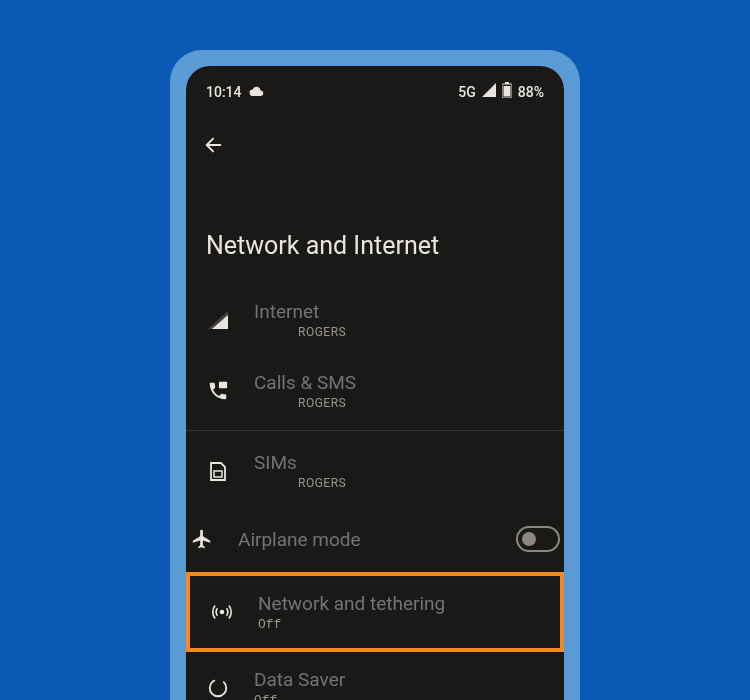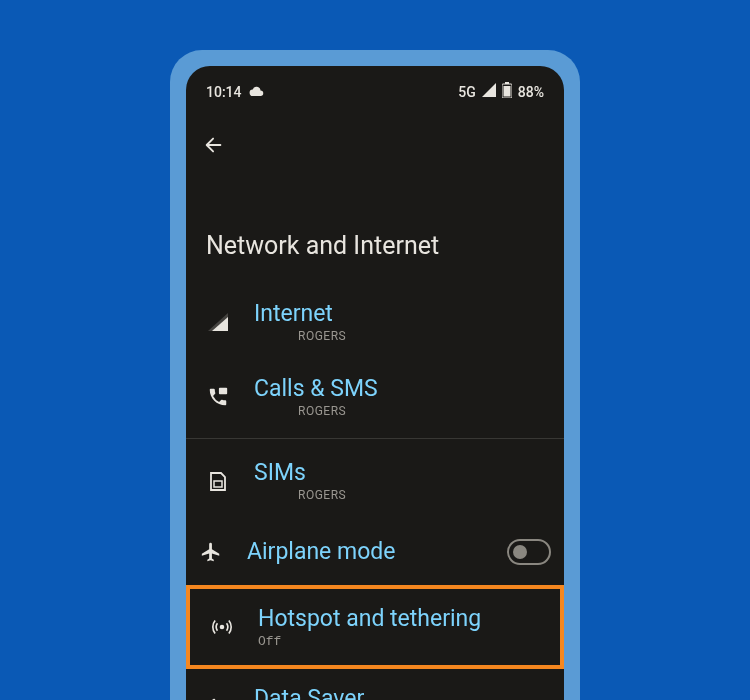--- a/index.html
+++ b/index.html
@@ -64,22 +64,22 @@
     .list-icon {
       width: 24px;
       height: 24px;
       display: flex;
       align-items: center;
       justify-content: center;
       flex-shrink: 0;
     }
     .list-text { flex: 1; }
     .list-title {
-      font-size: 23px;
-      color: #7dd3fc;
+      font-size: 19px;
+      color: #737373;
       font-weight: 400;
     }
     .list-subtitle {
       font-size: 12px;
       color: #999690;
       margin-top: 2px;
       text-transform: uppercase;
       letter-spacing: 0.5px;
       margin-left: 44px;
     }
@@ -107,21 +107,21 @@
       background: #8a8780;
       border-radius: 50%;
       position: absolute;
       left: 4px;
       top: 4px;
     }
     .highlight {
       border: 4px solid #f5871f;
       margin: 0 0px;
     }
-    .airplane-row { padding: 20px 13px; }
+    .airplane-row { padding: 20px 4px; }
   </style>
 </head>
 <body>
 
 <div class="phone-frame">
   <div class="phone-screen">
 
     <div class="status-bar">
       <div class="status-left">
         <span>10:14</span>
@@ -218,21 +218,21 @@
 
     <div class="highlight">
       <div class="list-item">
         <div class="list-icon">
           <svg width="22" height="22" viewBox="0 0 24 24">
               <circle cx="12" cy="12" r="2.5" fill="#e8e5df"></circle>
               <path fill="none" stroke="#e8e5df" stroke-width="1.8" d="M7 16a7 7 0 010-8m10 0a7 7 0 010 8M4.5 19a11 11 0 010-14m15 0a11 11 0 010 14"></path>
             </svg>
         </div>
         <div class="list-text">
-          <div class="list-title">Hotspot and tethering</div>
+          <div class="list-title">Network and tethering</div>
           <div class="list-subtitle-normal">Off</div>
         </div>
       </div>
     </div>
 
     <div class="list-item">
       <div class="list-icon">
         <svg width="22" height="22" viewBox="0 0 24 24">
             <circle cx="12" cy="12" r="9" fill="none" stroke="#e8e5df" stroke-width="2" stroke-dasharray="45 12" stroke-linecap="round" transform="rotate(-45 12 12)"></circle>
           </svg>

